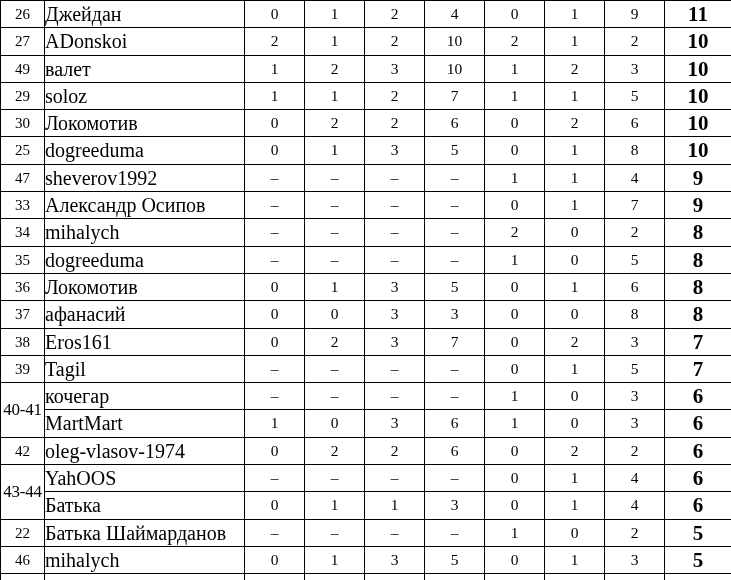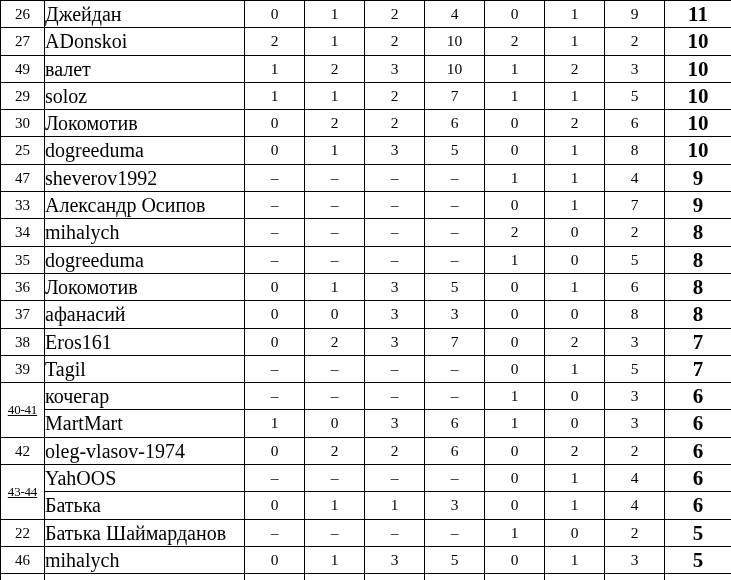--- a/index.html
+++ b/index.html
@@ -39,23 +39,22 @@
   col.c-rank  { width: 44px; }
   col.c-name  { width: 200px; }
   col.c-num   { width: 60px; }
   col.c-total { width: 67px; }
 
   td.rank {
     text-align: center;
     font-size: 15px;
   }
   td.rank.small {
-    font-size: 13px;
+    font-size: 17px;
     letter-spacing: -0.2px;
-    text-decoration: underline;
   }
   td.name {
     text-align: left;
     padding-left: 6px;
     font-size: 20px;
   }
   td.num {
     text-align: center;
     font-size: 15.5px;
   }

